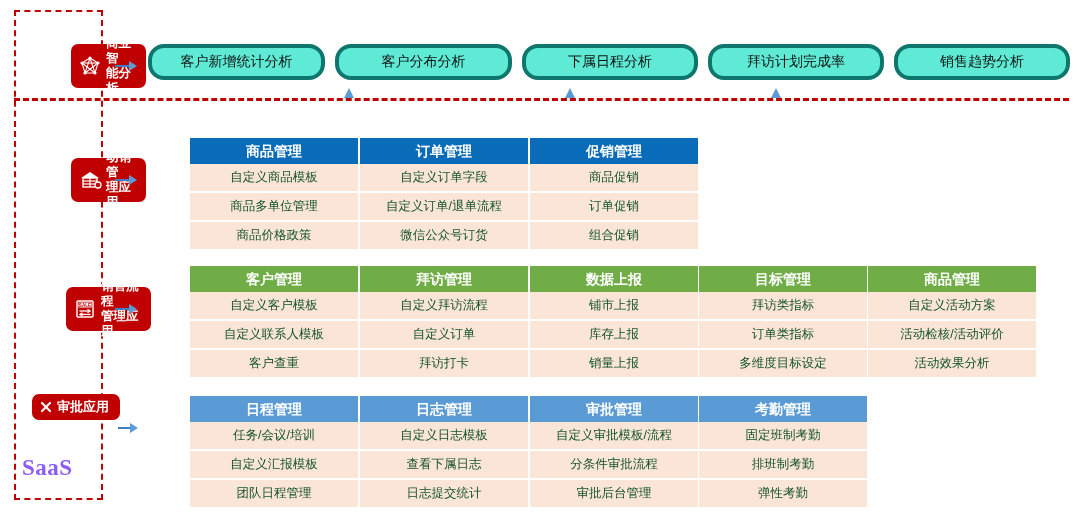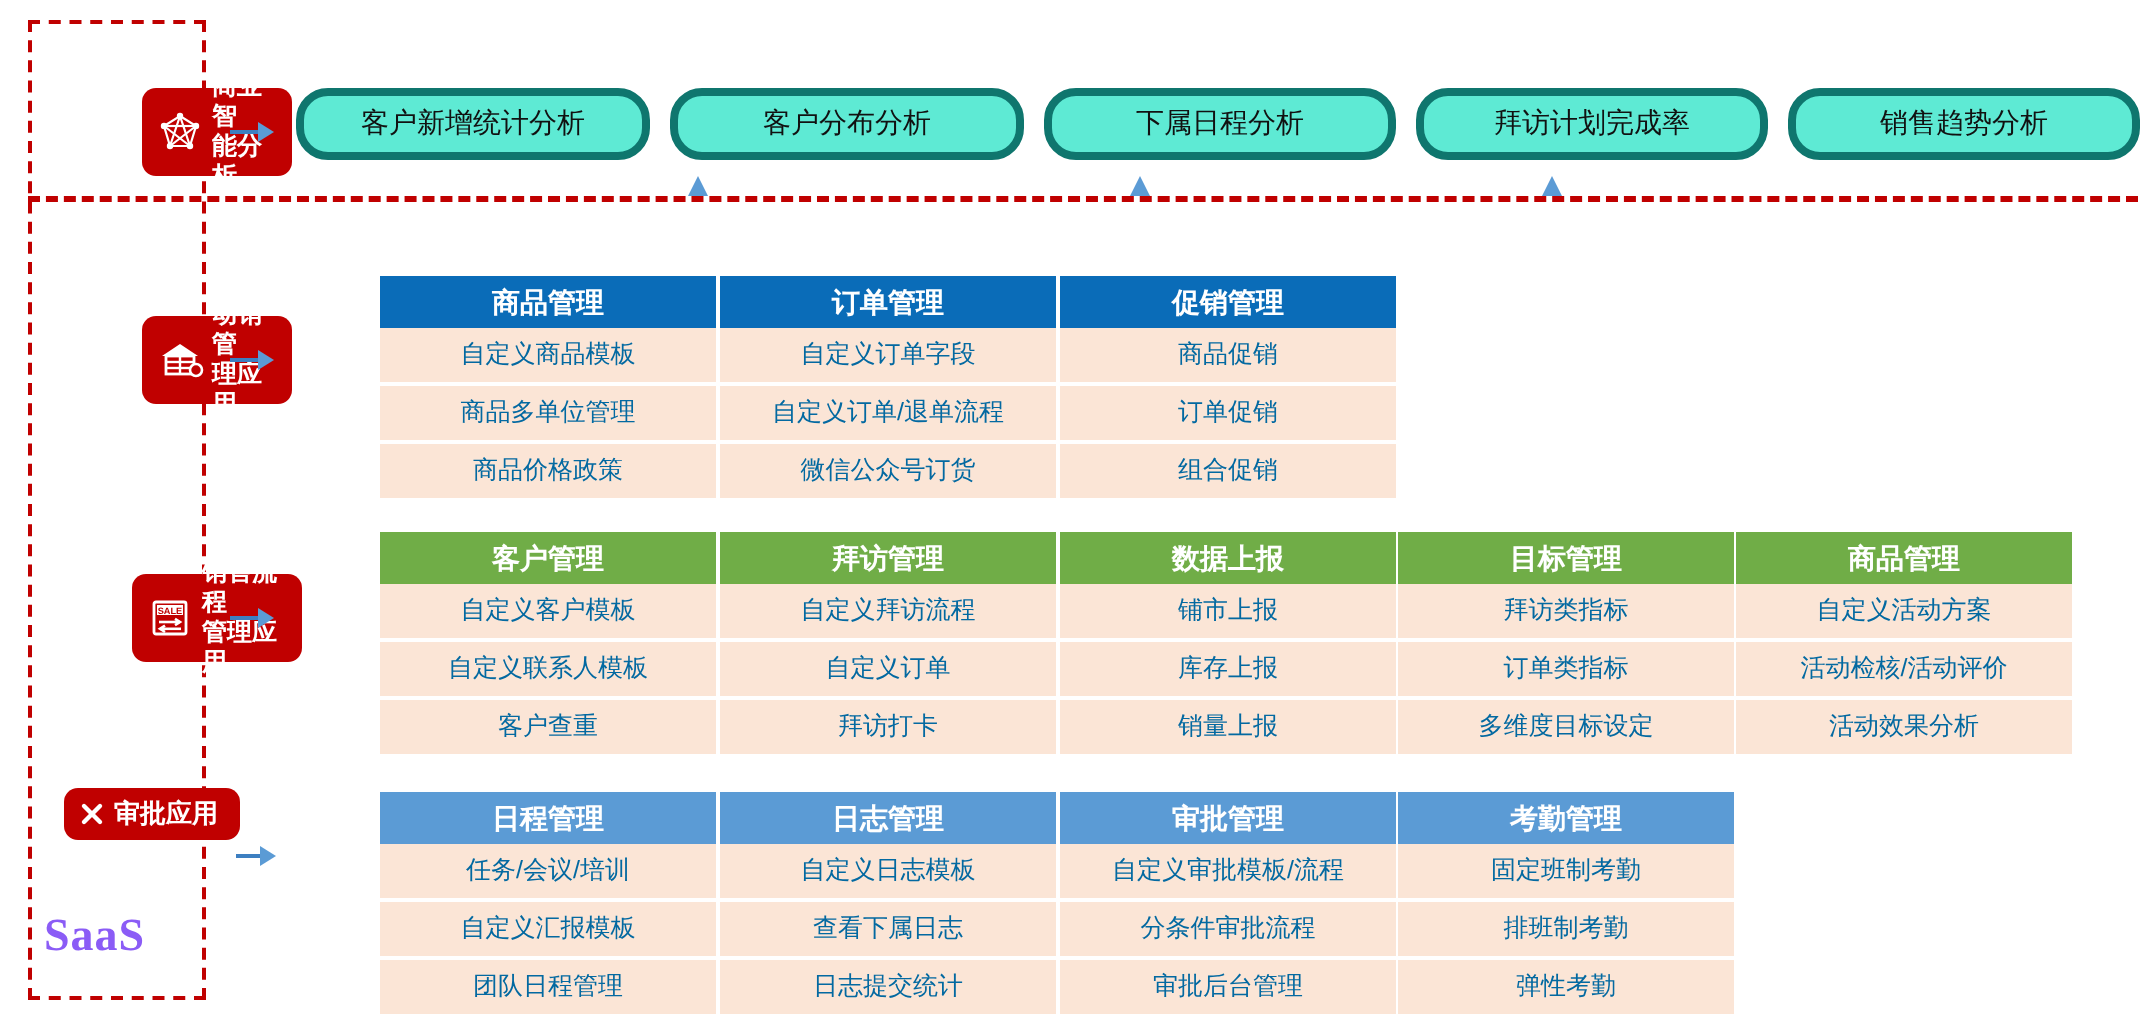--- a/index.html
+++ b/index.html
@@ -73,21 +73,21 @@
 
   
   .card{position:absolute;width:168px;}
   .card .chead{
     height:26px;line-height:26px;text-align:center;color:#ffffff;
     font-weight:bold;font-size:14px;
   }
   .card .cbody{background:#fbe5d6;padding:0;}
   .card .crow{
     height:27px;line-height:27px;text-align:center;font-size:12.5px;
-    color:#0369a1;border-bottom:2px solid #ffffff;background:#fbe5d6;
+    color:#14532d;border-bottom:2px solid #ffffff;background:#fbe5d6;
   }
   .card .crow:last-child{border-bottom:none;}
   .head-blue{background:#0a6cb8;}
   .head-green{background:#70ad47;}
   .head-lblue{background:#5b9bd5;}
 </style>
 </head>
 <body>
 
 <div id="stage">

